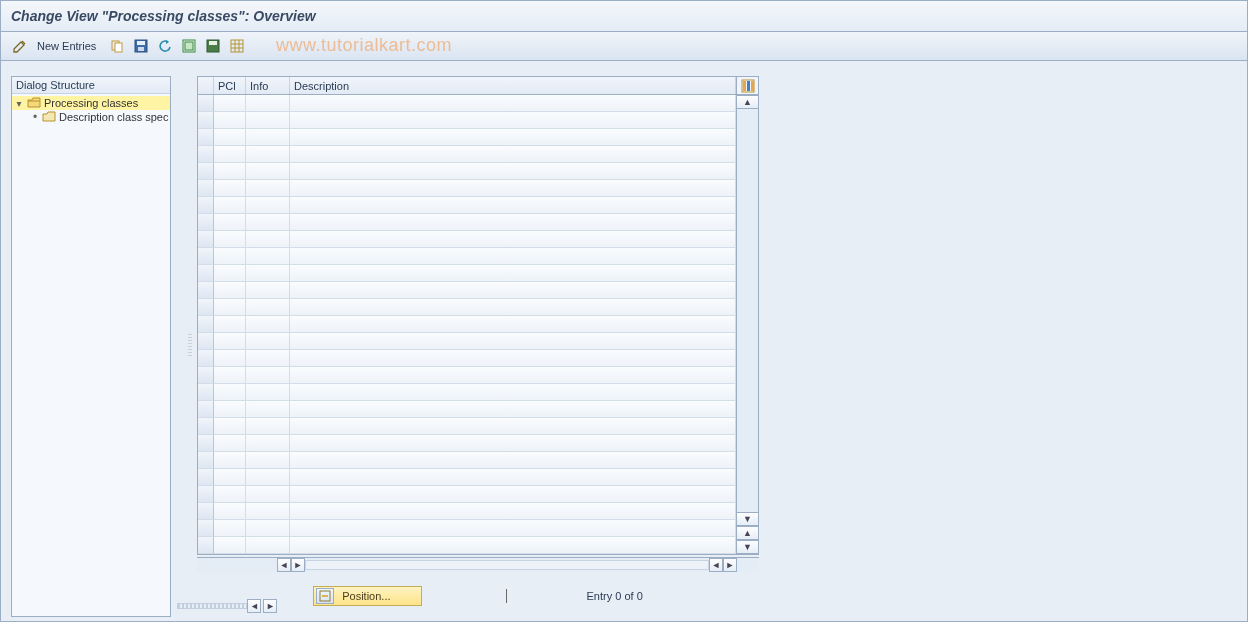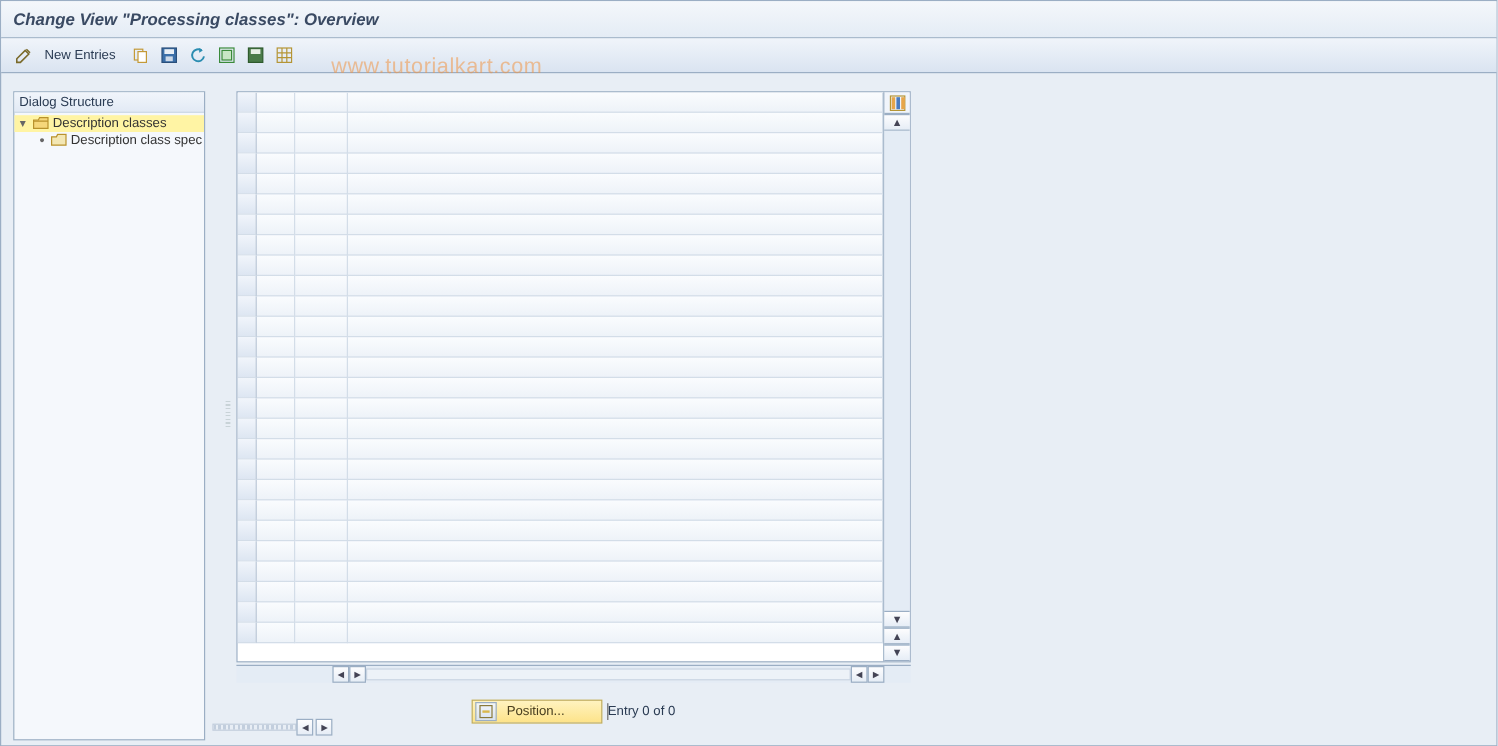--- a/index.html
+++ b/index.html
@@ -50,21 +50,21 @@
     cursor: pointer;
   }
   .tb-text {
     font-size: 11px;
     color: #2a3b53;
     padding: 0 6px 0 2px;
   }
   .watermark {
     position: absolute;
     left: 275px;
-    top: 44px;
+    top: 34px;
     font-size: 18px;
     color: rgba(240,150,70,0.55);
     font-weight: 500;
     letter-spacing: 0.5px;
     pointer-events: none;
   }
   .content-row {
     display: flex;
     position: absolute;
     top: 65px;
@@ -207,21 +207,21 @@
   .vscroll .track{ flex:1;background:#e4ecf5; }
   .hscroll {
     display:flex;align-items:center;height:16px;
     border-top:1px solid #9baec4;
     background:#e4ecf5;
     margin-top:2px;
   }
   .hscroll .spacer1{ width: 80px; }
   .hscroll .track{ flex:1;height:10px;background:#edf2f8;border:1px solid #c7d3e1; }
   .footer-row{
-    display:flex;align-items:center;justify-content:center;
+    display:flex;align-items:center;justify-content:center;gap:80px;
     padding: 14px 0;
   }
   .position-btn{
     display:inline-flex;align-items:center;gap:8px;
     background:linear-gradient(#fff3c0,#fde38a);
     border:1px solid #c4ad55;
     padding:1px 30px 1px 2px;
     height:20px;
     color:#4a4020;font-size:11px;
   }
@@ -294,21 +294,21 @@
         <div class="sidebar-header">Dialog Structure</div>
         <div class="tree">
           <div class="tree-row selected">
             <span class="tree-toggle">▾</span>
             <span class="folder-icon">
               <svg width="14" height="12" viewBox="0 0 14 12">
                   <path d="M1 3 L5 3 L6 1 L13 1 L13 10 L1 10 Z" fill="#f6d77a" stroke="#b9922c"></path>
                   <path d="M1 4 L13 4" stroke="#b9922c"></path>
                 </svg>
             </span>
-            <span>Description classes</span>
+            <span>Processing classes</span>
           </div>
           <div class="tree-row">
             <span class="tree-indent" style="width:14px"></span>
             <span class="tree-bullet">•</span>
             <span class="folder-icon">
               <svg width="14" height="12" viewBox="0 0 14 12">
                   <path d="M1 3 L5 3 L6 1 L13 1 L13 10 L1 10 Z" fill="#f3e7b4" stroke="#b9922c"></path>
                 </svg>
             </span>
             <span>Description class spec</span>
@@ -322,20 +322,26 @@
           <span class="arrow-btn">►</span>
         </div>
       </div>
     </div>
 
     <div class="resizer"></div>
 
     <div class="main-area">
       <div class="grid-wrap">
         <div class="grid">
+          <div class="grid-head">
+            <div class="gcol sel"></div>
+            <div class="gcol pcl">PCl</div>
+            <div class="gcol info">Info</div>
+            <div class="gcol desc">Description</div>
+          </div>
           <div class="grid-body" id="grid-body">
               <div class="grow">
                 <div class="cell sel"></div>
                 <div class="cell pcl"></div>
                 <div class="cell info"></div>
                 <div class="cell desc"></div>
               </div>
               <div class="grow">
                 <div class="cell sel"></div>
                 <div class="cell pcl"></div>

